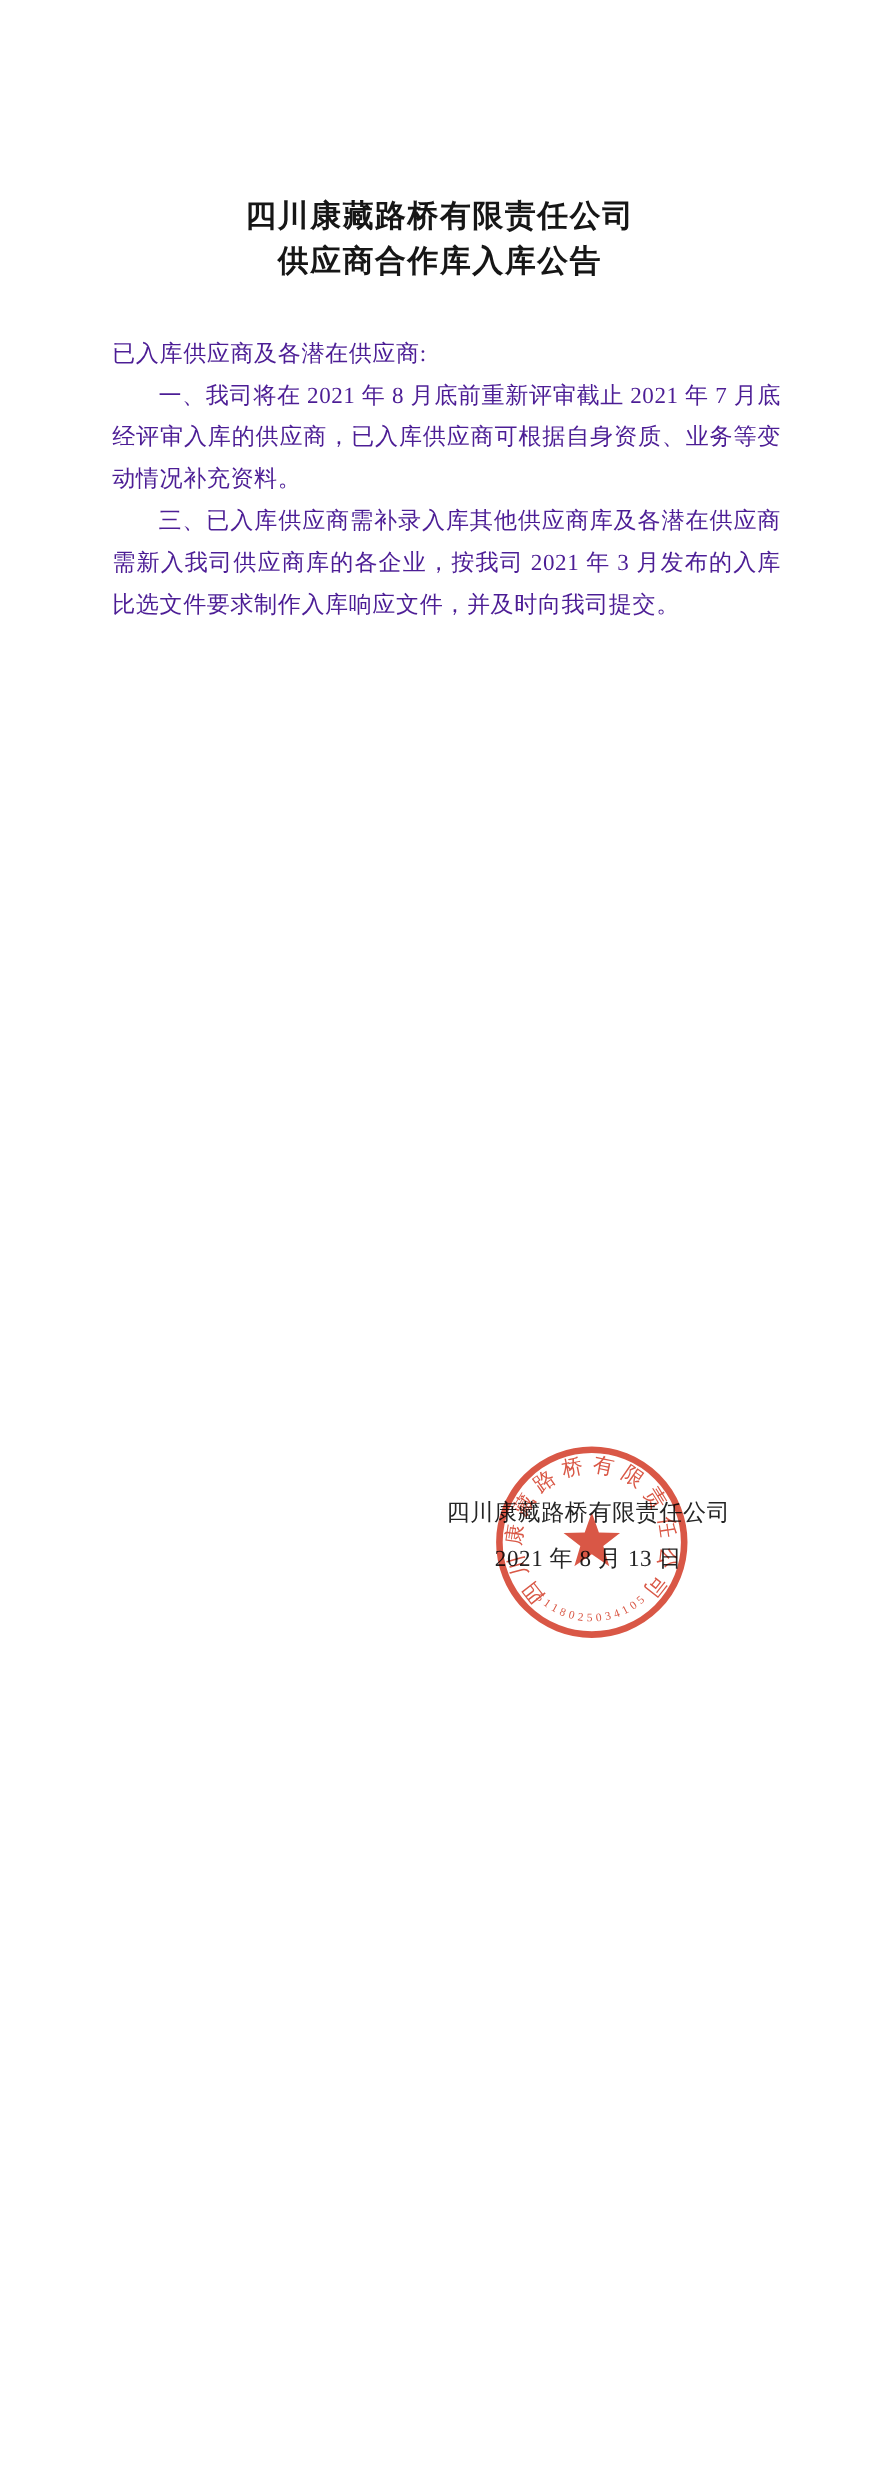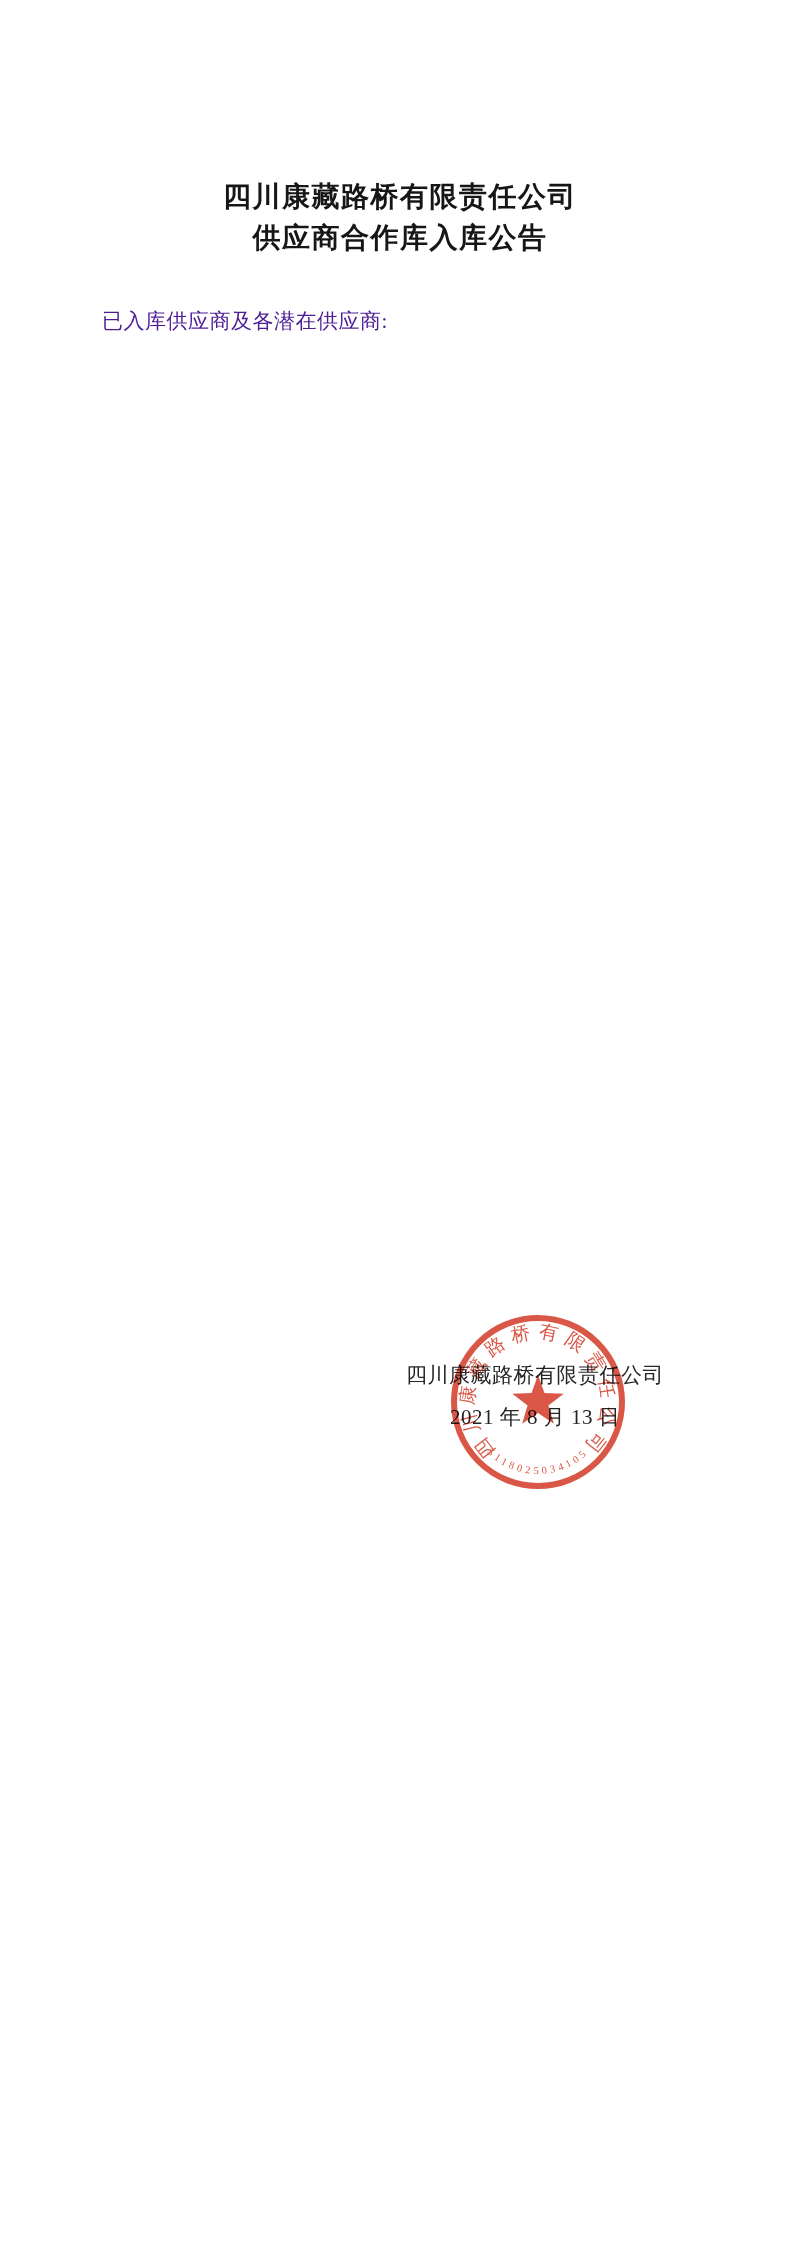--- a/index.html
+++ b/index.html
@@ -68,20 +68,22 @@
 
 <div class="page">
 
   <div class="doc-title">
     <div>四川康藏路桥有限责任公司</div>
     <div>供应商合作库入库公告</div>
   </div>
 
   <div class="content">
     <p class="salutation">已入库供应商及各潜在供应商:</p>
+    <p>一、我司将在 2021 年 8 月底前重新评审截止 2021 年 7 月底经评审入库的供应商，已入库供应商可根据自身资质、业务等变动情况补充资料。</p>
+    <p>三、已入库供应商需补录入库其他供应商库及各潜在供应商需新入我司供应商库的各企业，按我司 2021 年 3 月发布的入库比选文件要求制作入库响应文件，并及时向我司提交。</p>
   </div>
 
   <div class="signature">
     <div class="sig-company">四川康藏路桥有限责任公司</div>
     <div class="sig-date">2021 年 8 月 13 日</div>
   </div>
 
   <svg class="seal-svg" viewBox="-95 -95 190 190" aria-hidden="true">
     <defs>
       <path id="sealRingPath" d="M 0,64 A 64,64 0 1,1 0,-64 A 64,64 0 1,1 0,64" fill="none"></path>

